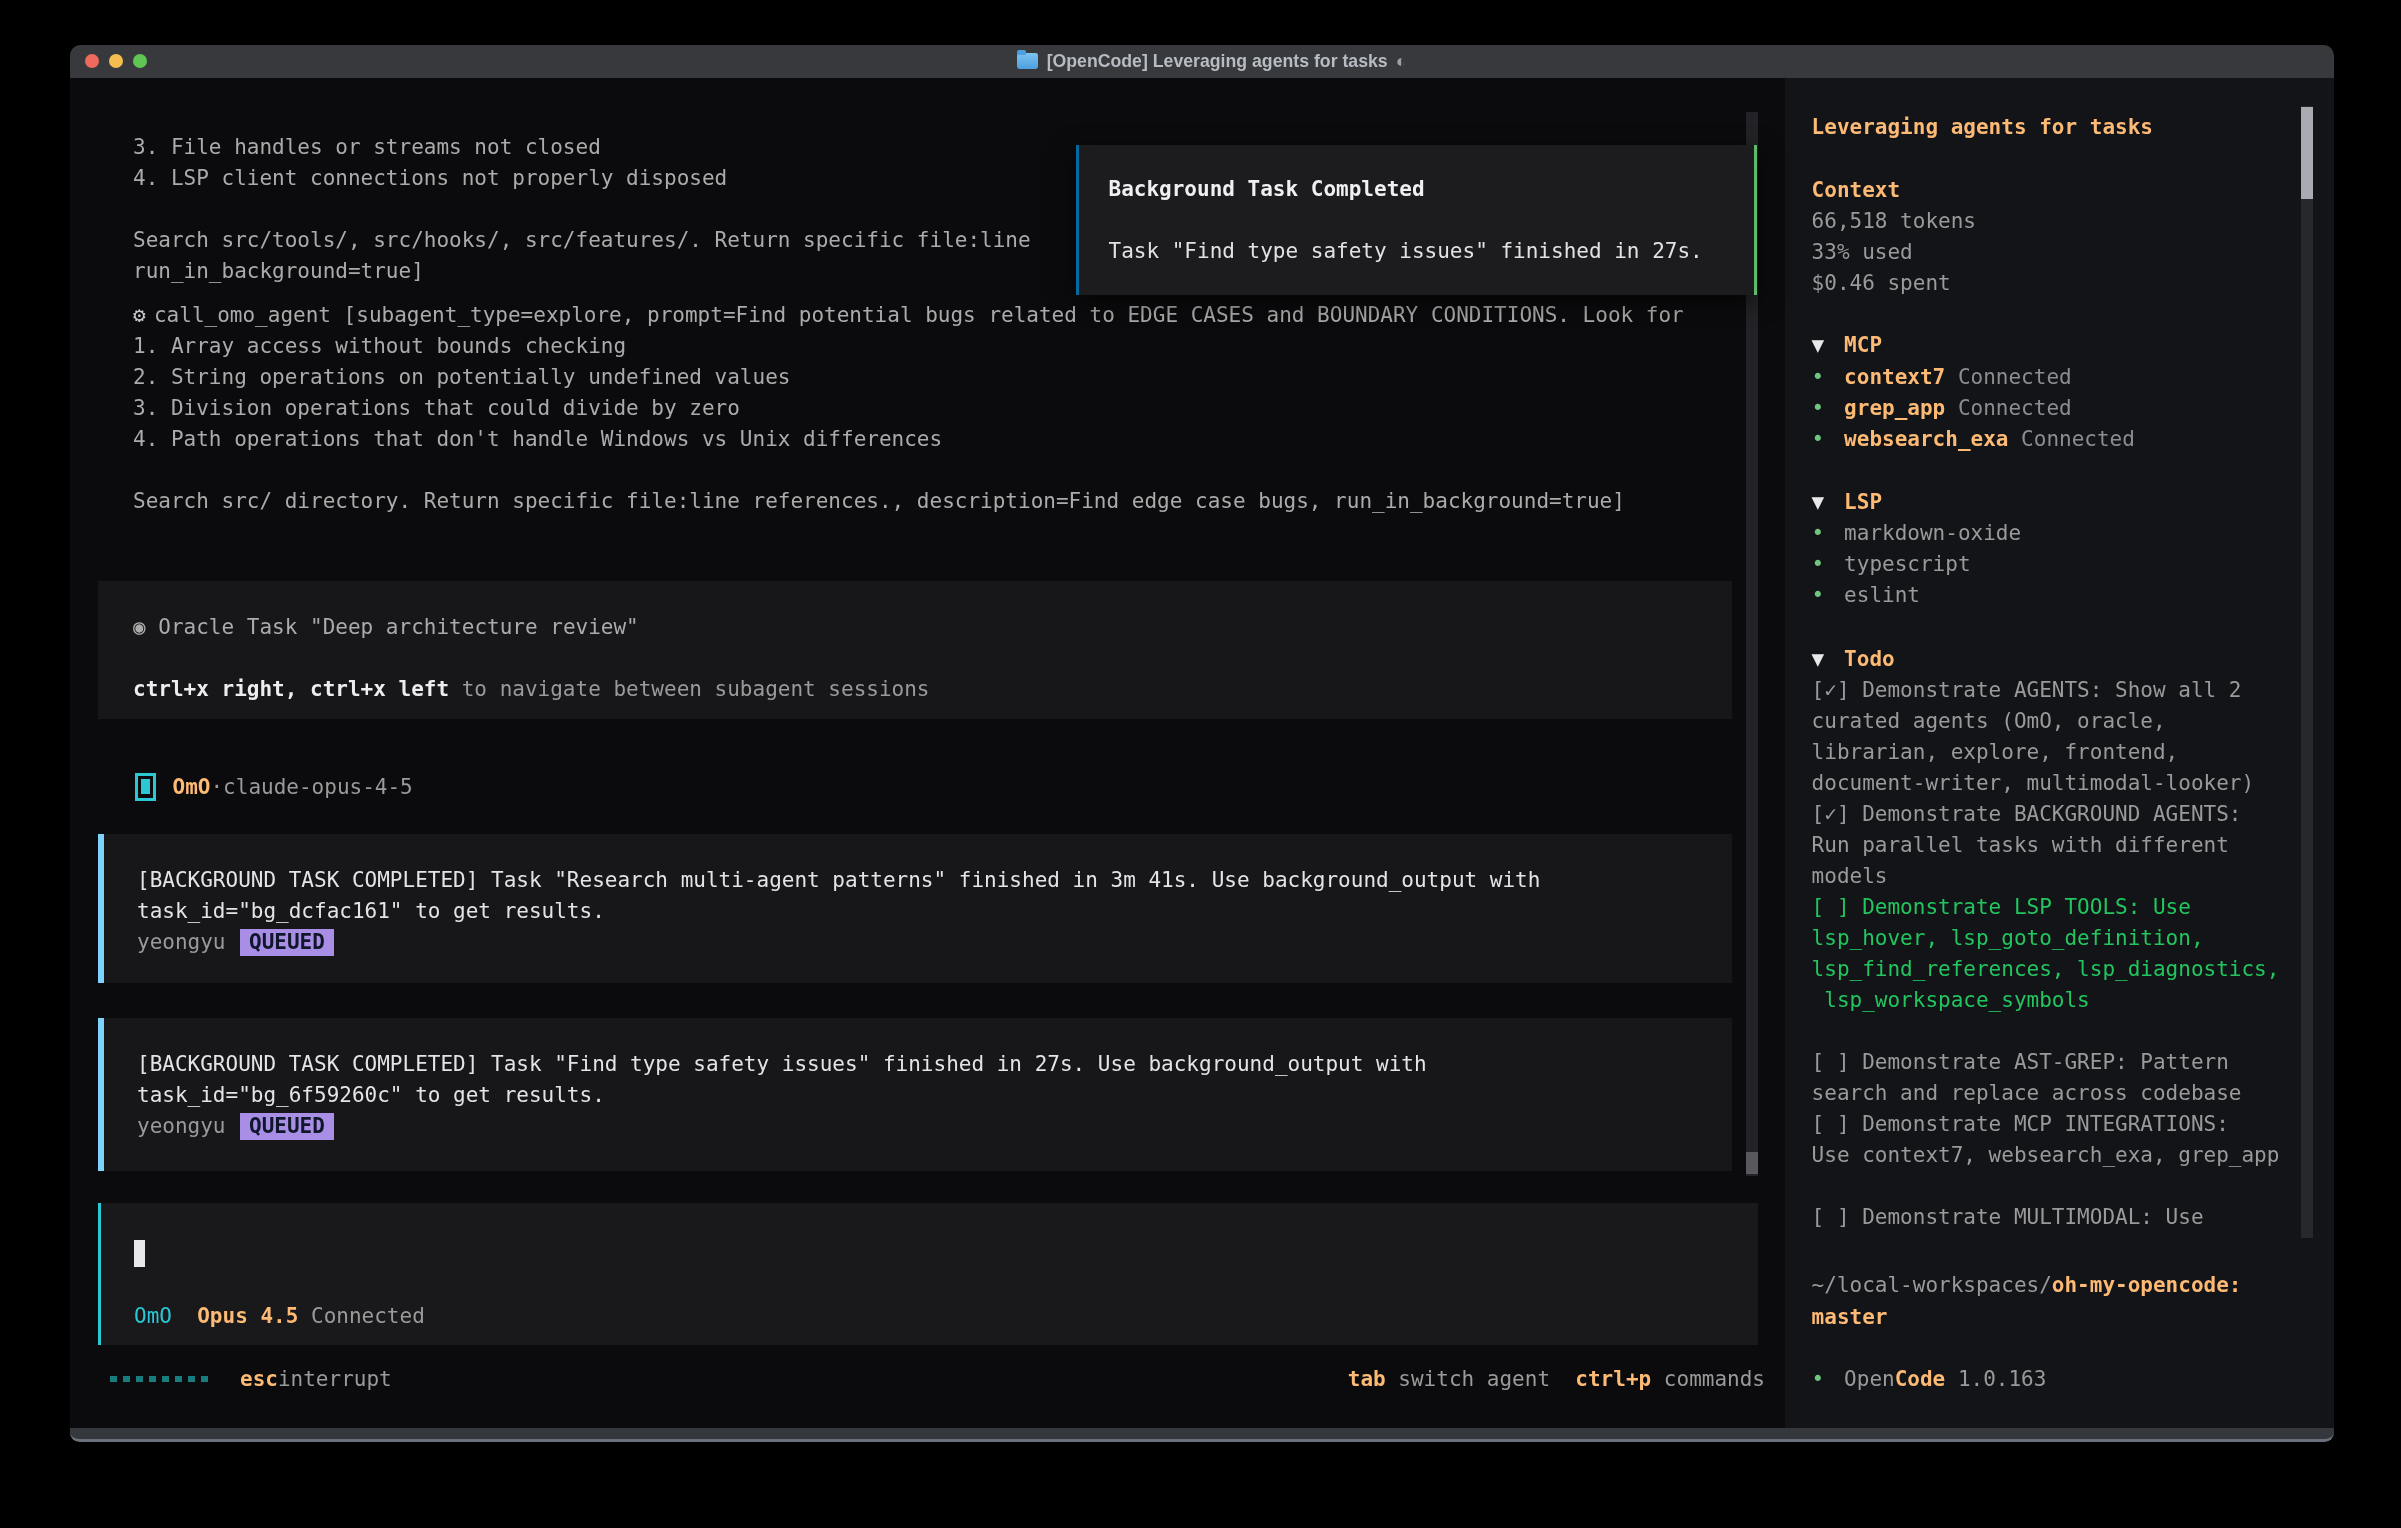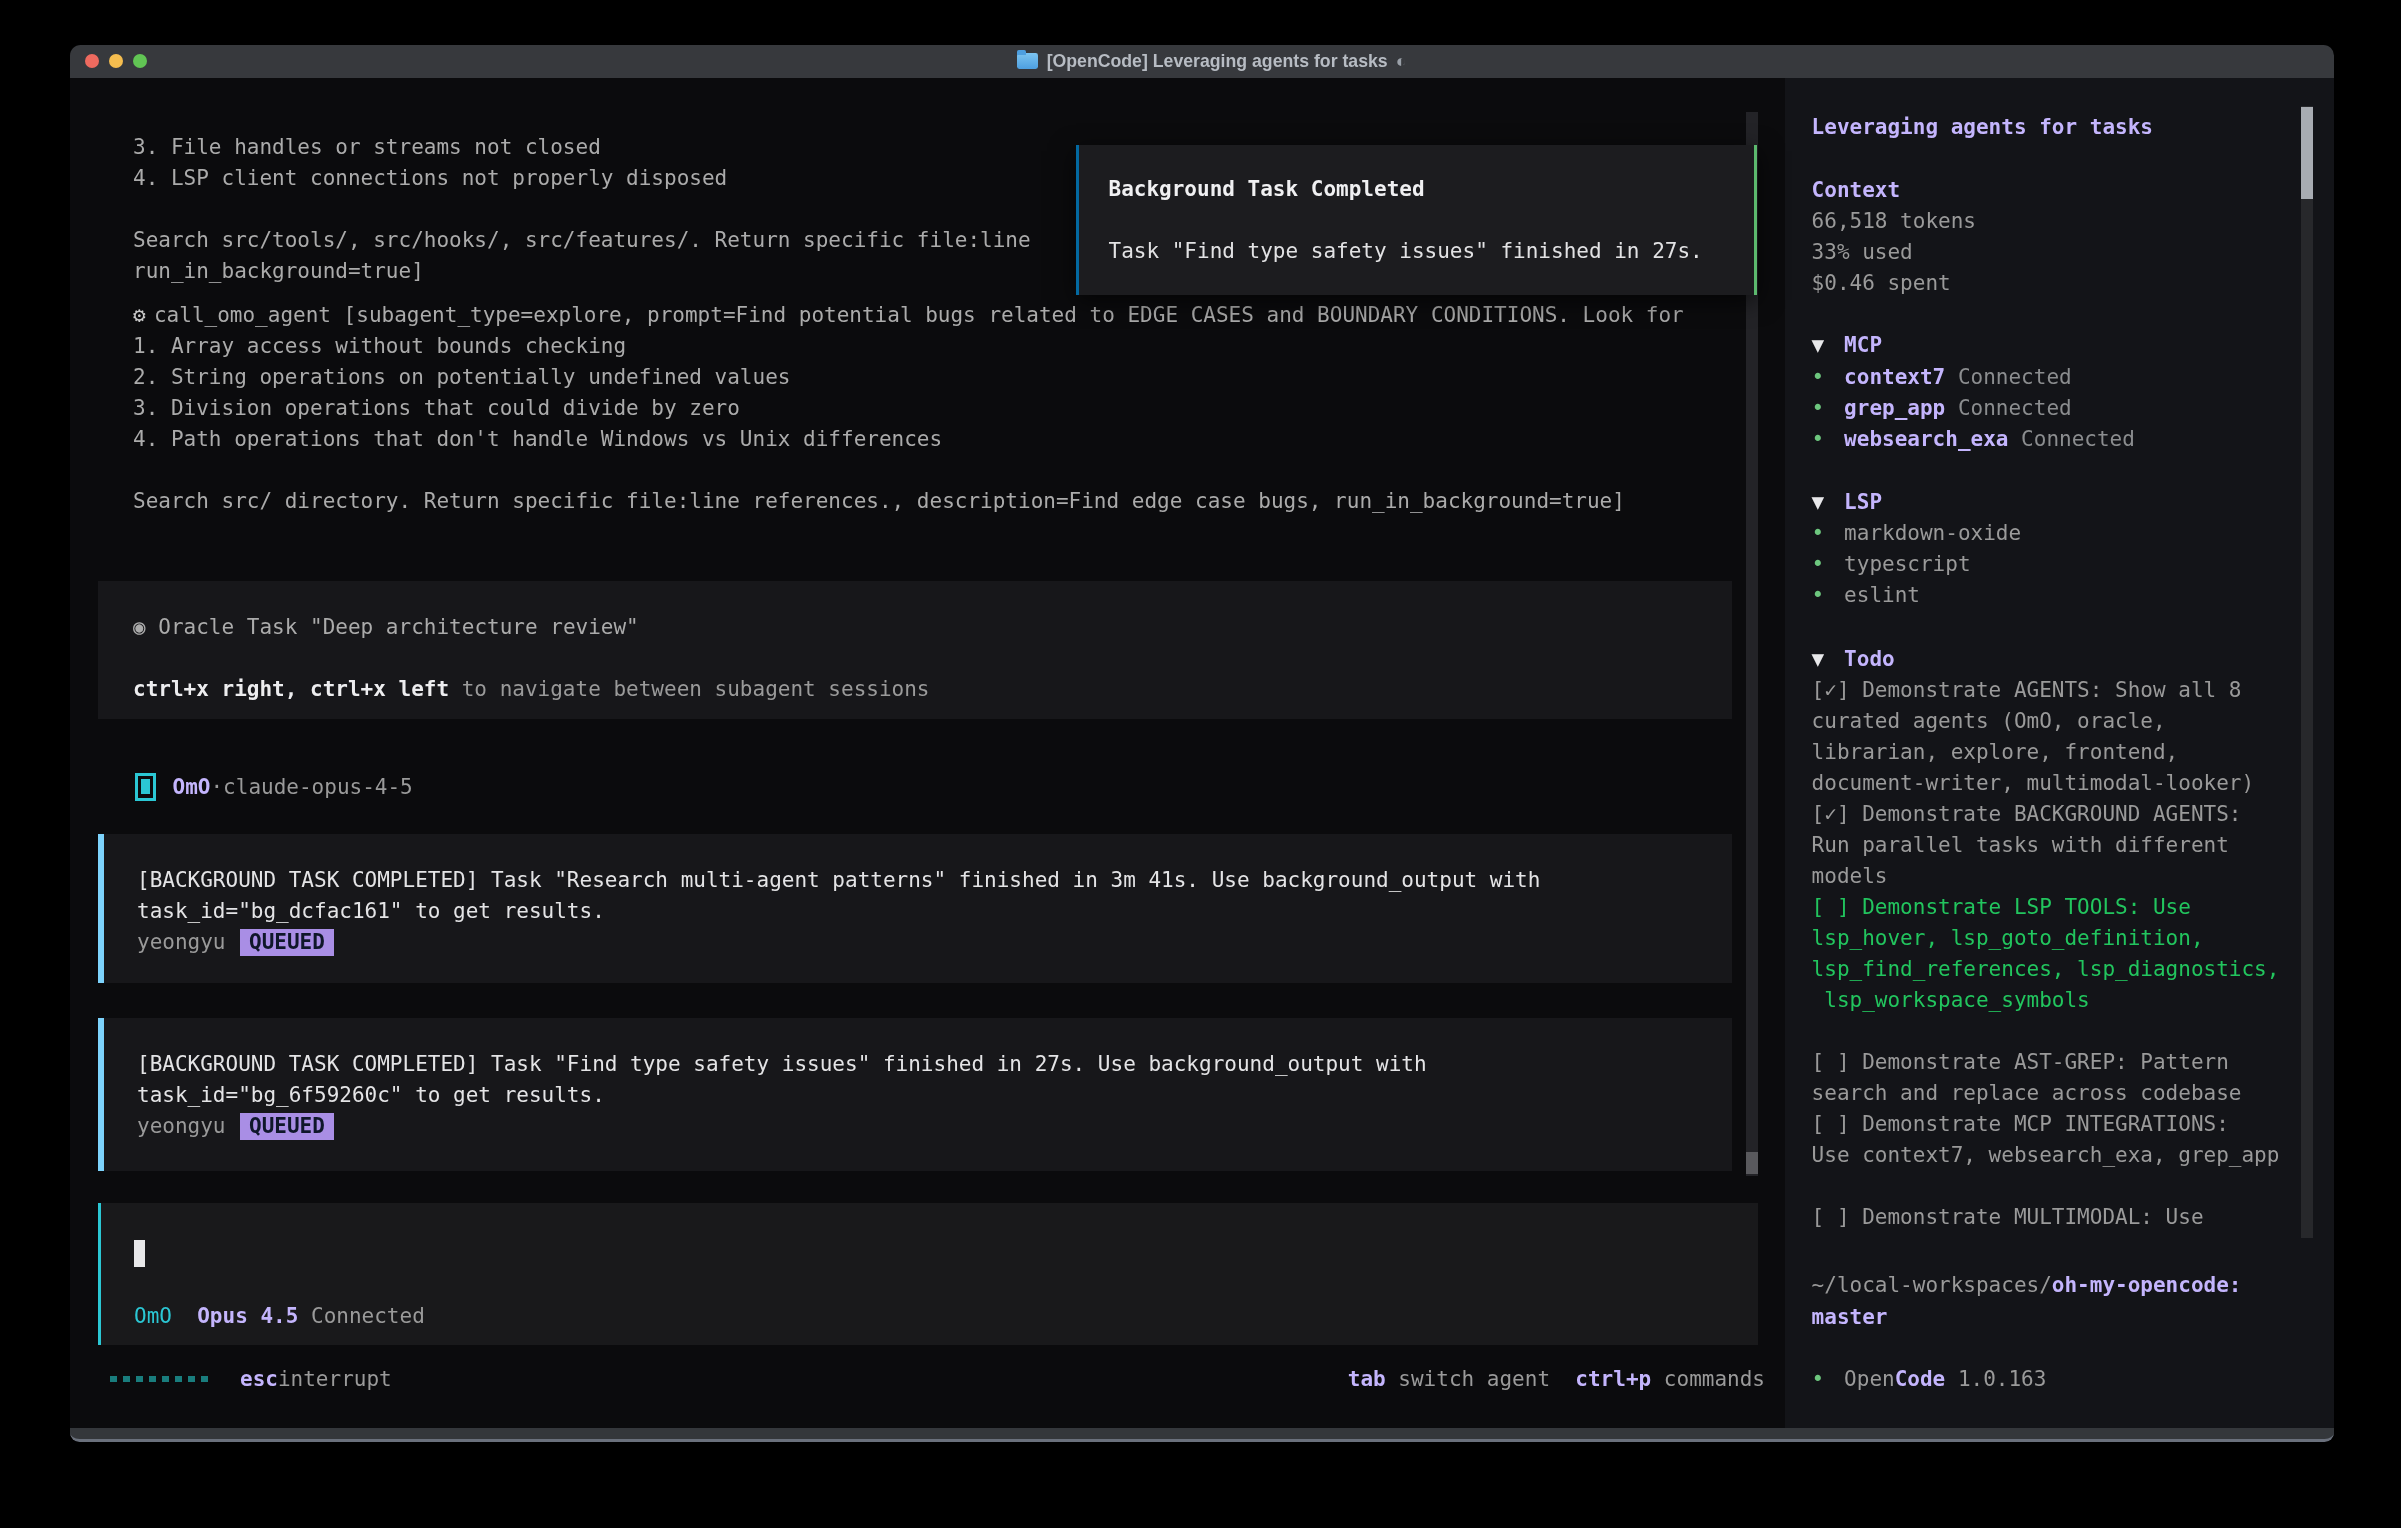--- a/index.html
+++ b/index.html
@@ -21,21 +21,21 @@
                background:#4d9fe0;border-radius:1.8px 1.8px 0 0;}
   .title-suffix{color:#9aa0a8;font-weight:normal;font-size:17.7px;}
   .content{position:relative;height:1350px;background:#0b0b0d;overflow:hidden;}
   .bottom-strip{height:14px;background:#34373b;border-bottom:3px solid #6a707c;
                 border-radius:0 0 9.5px 9.5px;}
 
   
   .tline{min-height:31px;line-height:31px;white-space:pre;}
   .row{height:31px;display:flex;align-items:center;white-space:pre;}
   .gray{color:#9a9a9a;} .dgray{color:#8b8d8f;}
-  .boldw{color:#c4b5fd;font-weight:bold;}
+  .boldw{color:#fdba74;font-weight:bold;}
   .c-gray{color:#9a9a9a;} .c-green{color:#22c55e;}
   .cyan{color:#2bc7d4;}
 
   
   .scrollback{position:absolute;left:63px;top:34px;color:#ababab;margin-top:20px;}
   .toolcall{position:absolute;left:63px;top:222px;color:#ababab;}
   .gear{color:#c9c9c9;margin-right:8.3px;}
 
   .chat-scrollbar{position:absolute;left:1676px;top:34px;width:11.8px;height:1064px;background:#232327;}
   .chat-scrollbar .thumb{position:absolute;left:0;bottom:1.2px;width:11.8px;height:22.5px;background:#59595d;}
@@ -232,21 +232,21 @@
       <div class="sb-block" style="top:440px">
   <div class="tline"><span class="bullet">•</span><span class="gray">markdown-oxide</span></div>
 
   <div class="tline"><span class="bullet">•</span><span class="gray">typescript</span></div>
 
   <div class="tline"><span class="bullet">•</span><span class="gray">eslint</span></div>
 </div>
 
       <div class="sb-row" style="top:566px"><span class="tri">▼</span><span class="boldw">Todo</span></div>
       <div class="sb-block" style="top:597px">
-  <div class="tline c-gray">[✓] Demonstrate AGENTS: Show all 8</div>
+  <div class="tline c-gray">[✓] Demonstrate AGENTS: Show all 2</div>
 
   <div class="tline c-gray">curated agents (OmO, oracle,</div>
 
   <div class="tline c-gray">librarian, explore, frontend,</div>
 
   <div class="tline c-gray">document-writer, multimodal-looker)</div>
 
   <div class="tline c-gray">[✓] Demonstrate BACKGROUND AGENTS:</div>
 
   <div class="tline c-gray">Run parallel tasks with different</div>

